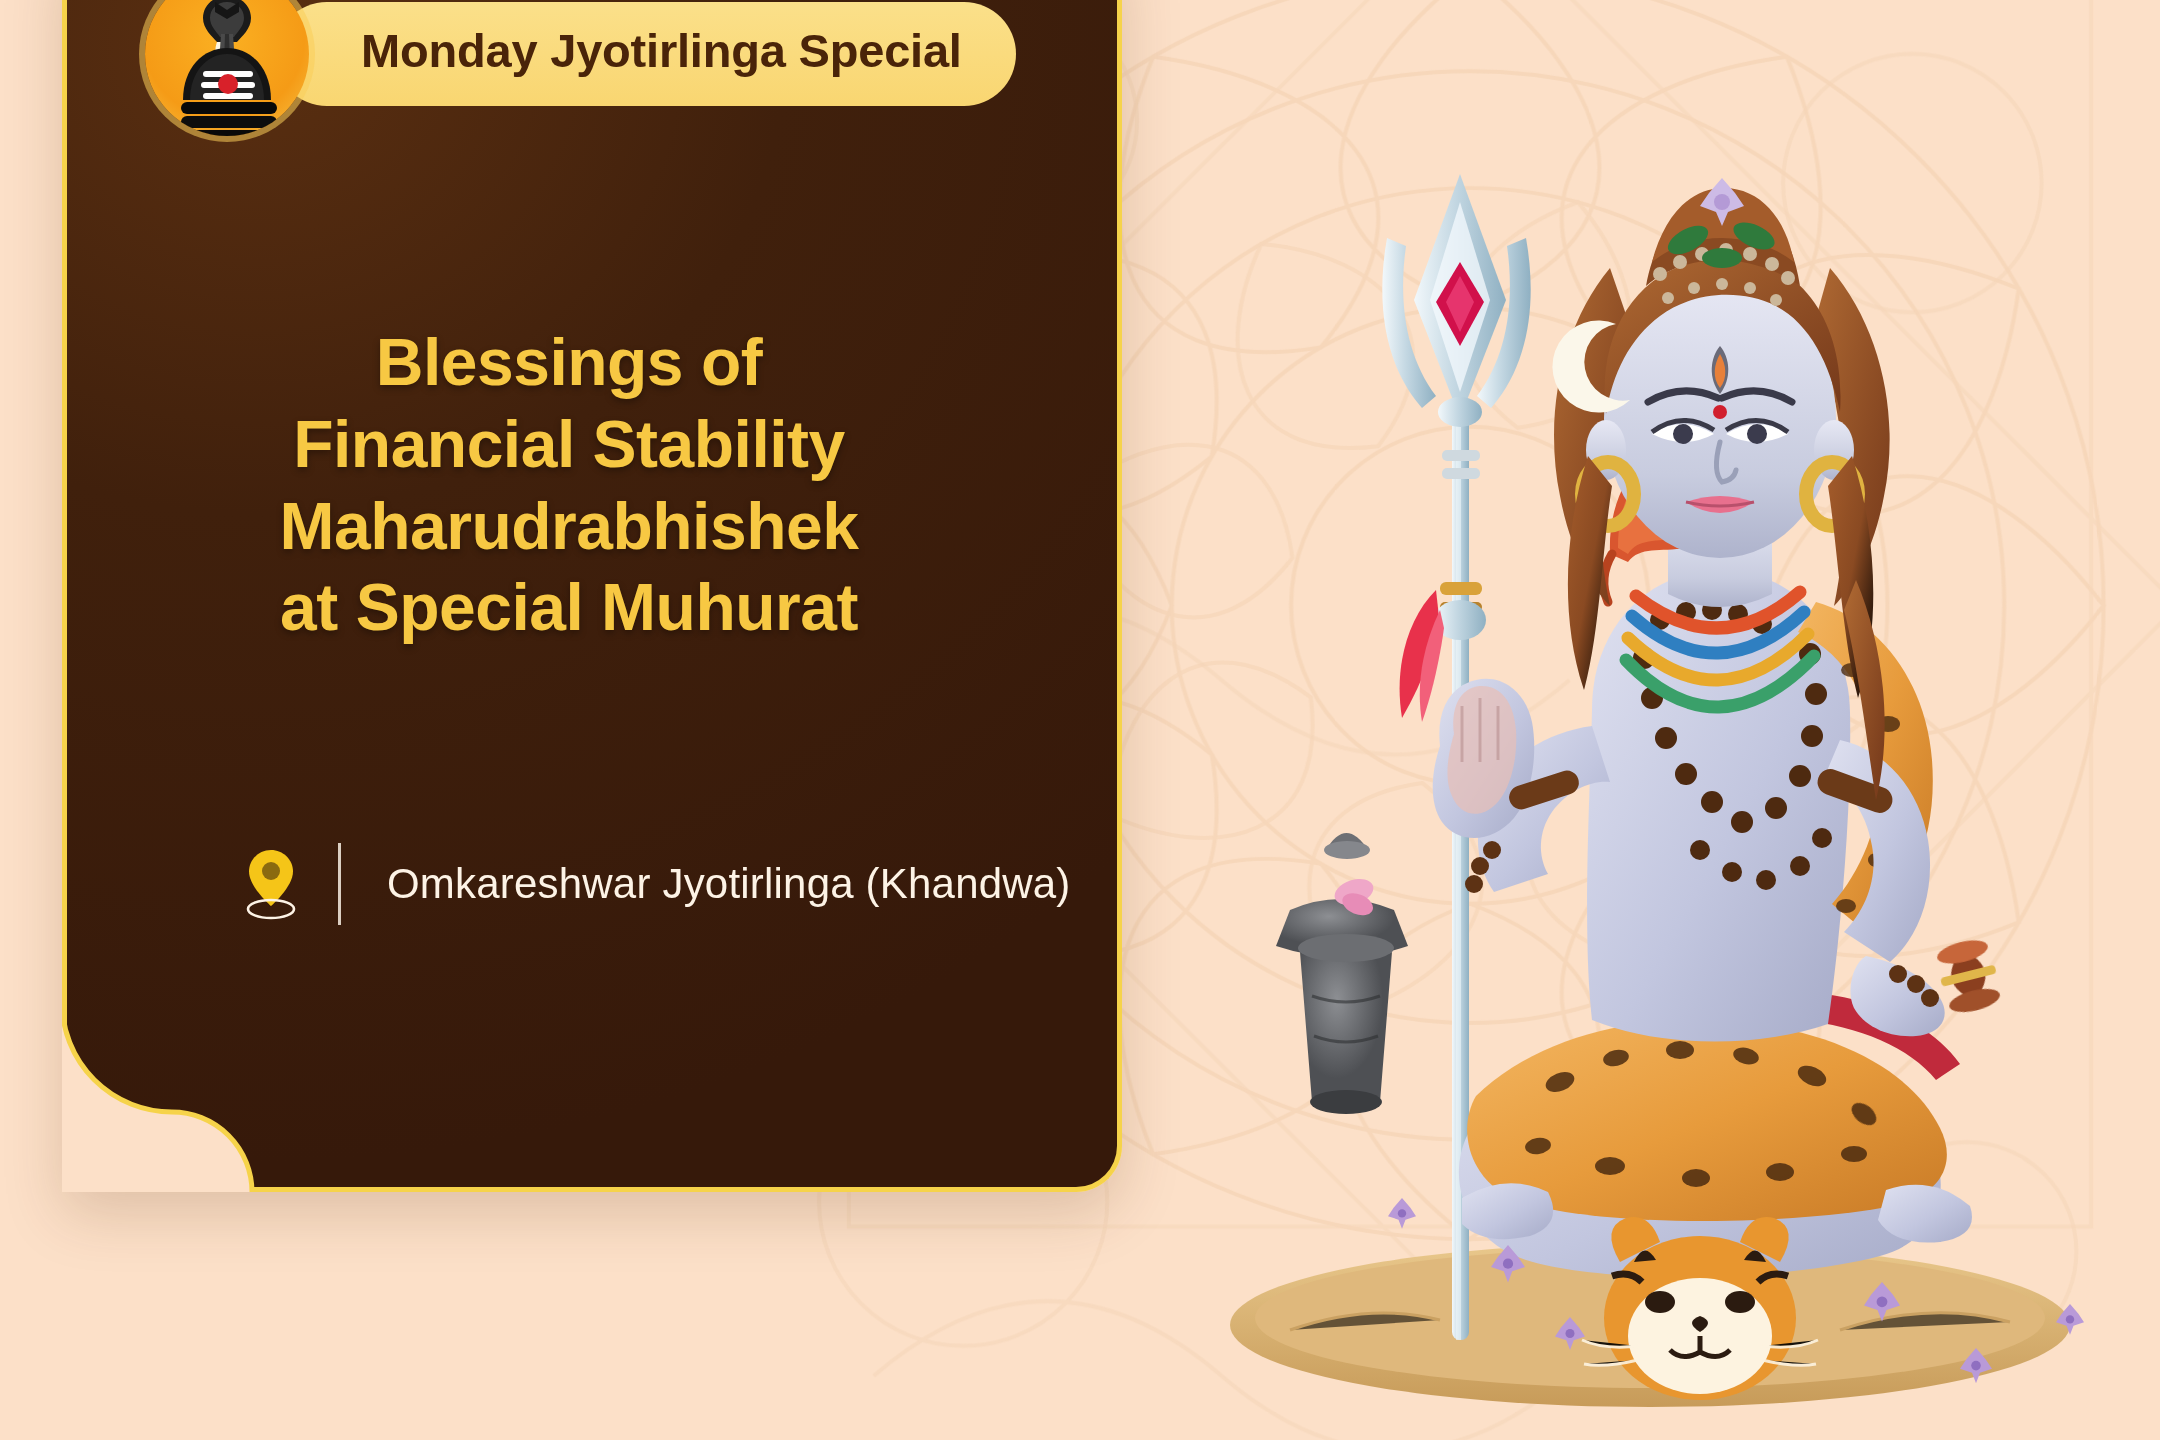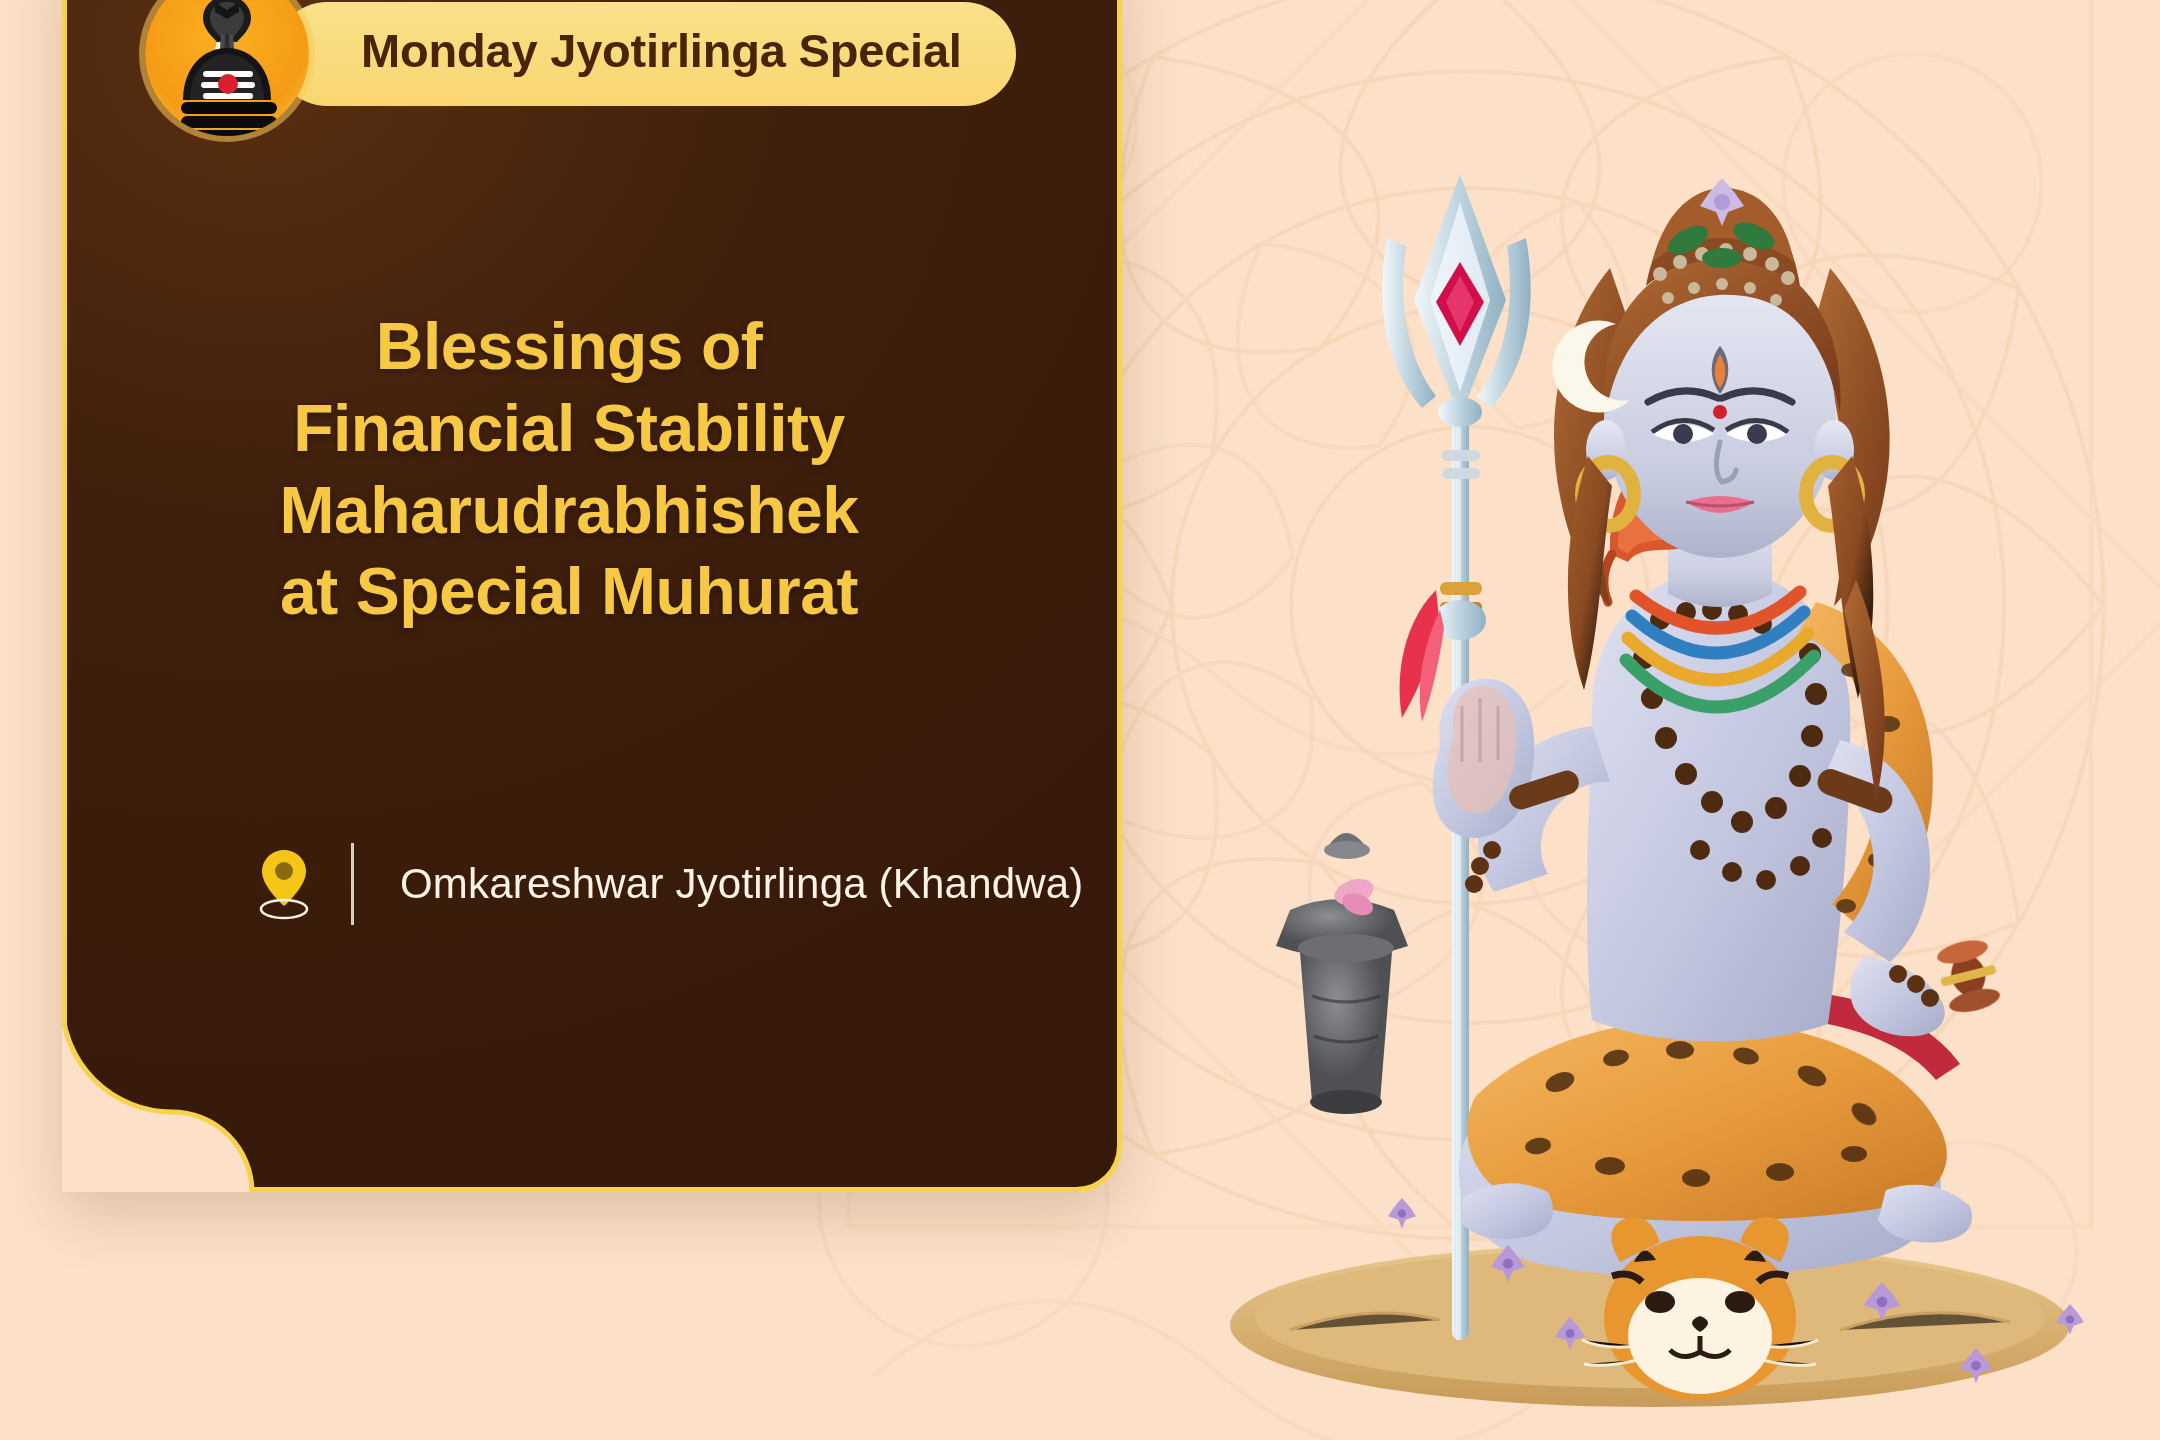--- a/index.html
+++ b/index.html
@@ -64,33 +64,33 @@
     padding:0 54px 8px 86px;
     position:relative; z-index:2;
   }
   .badge-pill span {
     font-size:47px; font-weight:700; letter-spacing:-.2px;
     color:#4a2409; white-space:nowrap;
   }
 
   
   .headline {
-    position:absolute; left:0; right:46px; top:362px;
+    position:absolute; left:0; right:46px; top:378px;
     text-align:center;
   }
   .headline .hl {
     display:block;
     font-size:66px; font-weight:700; line-height:1.24;
     color:#f7c843; letter-spacing:-.5px;
     text-shadow:0 3px 7px rgba(0,0,0,.34);
   }
 
   
   .location-row {
-    position:absolute; left:186px; bottom:262px;
+    position:absolute; left:173px; bottom:262px;
     display:flex; align-items:center; gap:0;
   }
   .pin-icon { width:62px; height:76px; flex:0 0 auto; }
   .pin-icon svg { width:100%; height:100%; display:block; }
   .loc-divider {
     width:3px; height:82px;
     background:rgba(255,246,235,.82);
     margin:0 46px 0 36px; flex:0 0 auto;
   }
   .location-text {

